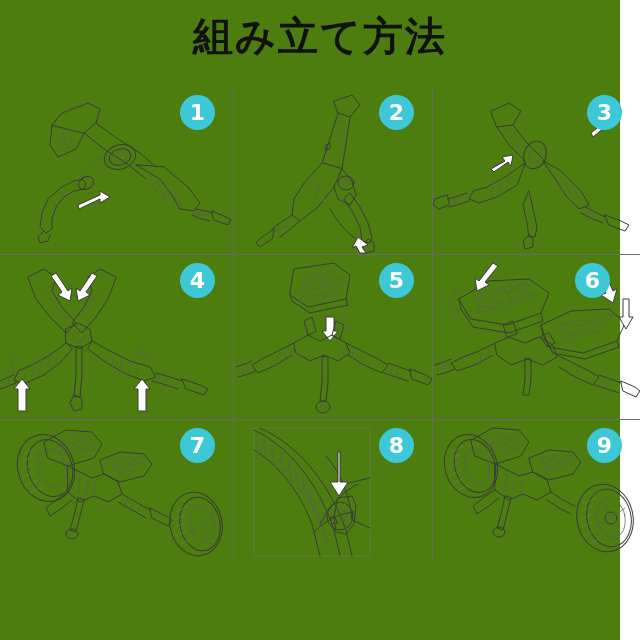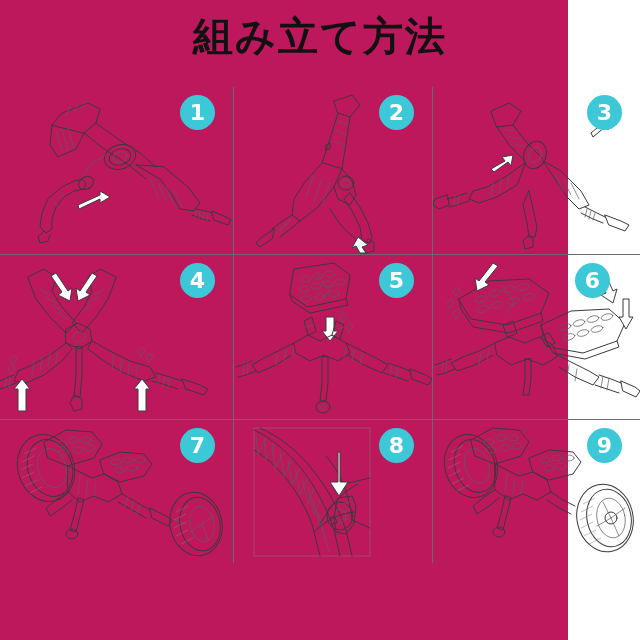--- a/index.html
+++ b/index.html
@@ -3,21 +3,21 @@
 <meta charset="utf-8">
 <style>
   html,body{margin:0;padding:0;}
   body{
     width:640px;height:640px;
     background:#ffffff;
     font-family:"Liberation Sans","DejaVu Sans",sans-serif;
     overflow:hidden;
     position:relative;
   }
-  #page{position:relative;width:568px;height:640px;background:#be185d;text-decoration:underline;}
+  #page{position:relative;width:620px;height:640px;background:#4d7c0f;text-decoration:underline;}
 
   
   .title{
     position:absolute;left:0;top:6px;width:640px;
     text-align:center;
     font-size:40px;
     font-weight:700;
     letter-spacing:2px;
     color:#111111;
     line-height:60px;

